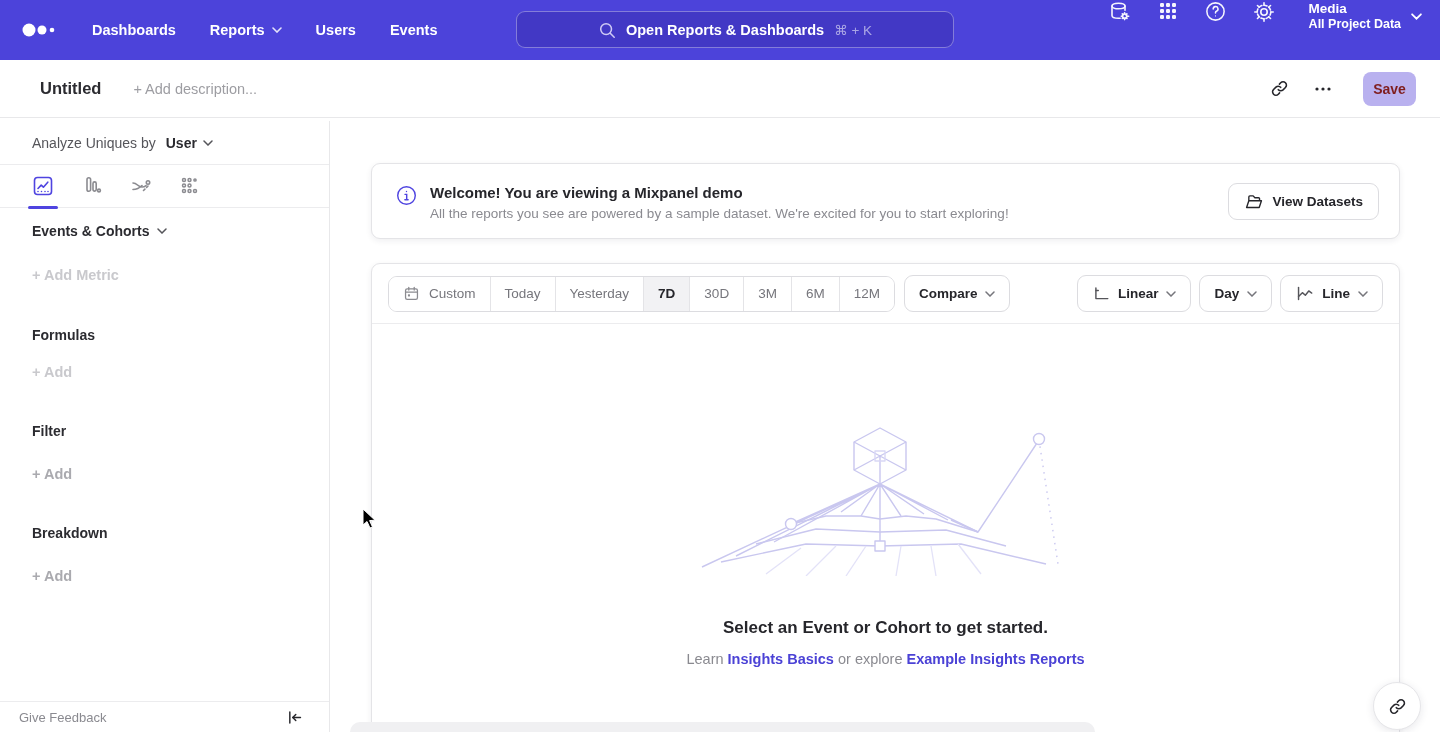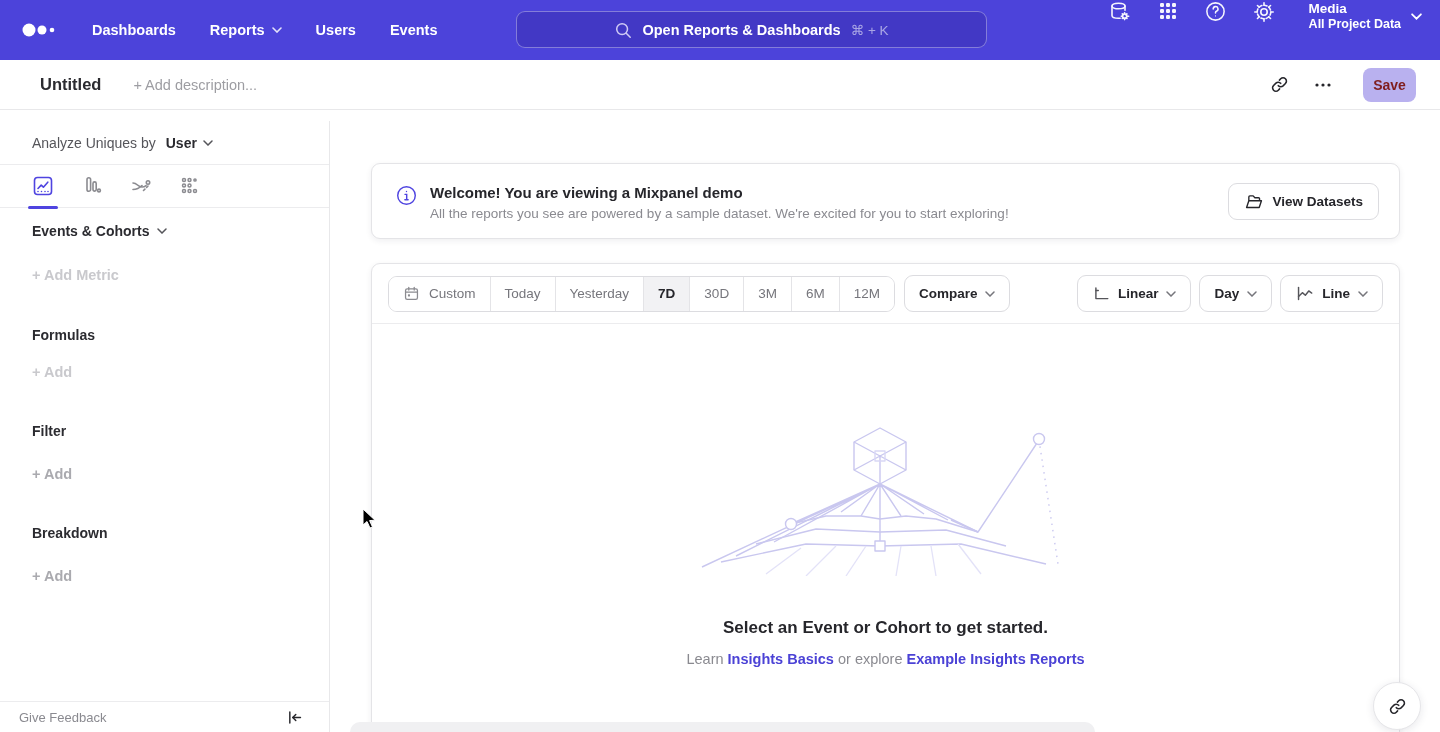--- a/index.html
+++ b/index.html
@@ -13,35 +13,35 @@
   
   .topnav {
     position:absolute; top:0; left:0; width:1440px; height:60px;
     background:#4c43da; display:flex; align-items:center; padding:0 20px 0 22px;
   }
   .logo { display:flex; align-items:center; gap:4px; margin-right:36px; }
   .nav-items { display:flex; align-items:center; gap:34px; }
   .nav-item { color:#fff; font-size:14.5px; font-weight:600; display:flex; align-items:center; gap:7px; cursor:pointer; }
   .nav-chev { opacity:.85; }
   .search-pill {
-    position:absolute; left:516px; top:11px; width:471px; height:37px;
+    position:absolute; left:516px; top:11px; width:438px; height:37px;
     background:#4238c5; border:1px solid rgba(255,255,255,.35); border-radius:9px;
     display:flex; align-items:center; justify-content:center; gap:10px; cursor:pointer;
   }
   .search-pill .label { color:#fff; font-size:14.5px; font-weight:600; }
   .search-pill .shortcut { color:rgba(255,255,255,.55); font-size:13.5px; font-weight:500; }
   .nav-right { position:absolute; right:18px; top:0; height:60px; display:flex; align-items:flex-start; gap:25px; }
   .nav-icon { color:#fff; opacity:.95; cursor:pointer; }
   .project { display:flex; align-items:center; gap:10px; cursor:pointer; margin-left:8px; }
   .project .name { color:#fff; font-size:13.5px; font-weight:700; line-height:17px; }
   .project .scope { color:#fff; font-size:12.5px; font-weight:600; line-height:15px; }
 
   
   .report-header {
-    position:absolute; top:60px; left:0; width:1440px; height:50px; background:#fff;
+    position:absolute; top:60px; left:0; width:1440px; height:58px; background:#fff;
     border-bottom:1px solid #e8e8ea; display:flex; align-items:center; padding:0 24px 0 40px;
   }
   .report-title { font-size:16.5px; font-weight:700; color:#2b2b30; }
   .report-desc { margin-left:32px; font-size:14.5px; color:#9d9da2; cursor:text; }
   .header-actions { margin-left:auto; display:flex; align-items:center; gap:8px; }
   .icon-btn { width:36px; height:36px; border-radius:8px; display:flex; align-items:center; justify-content:center; color:#2b2b30; cursor:pointer; }
   .save-btn {
     margin-left:14px; width:53px; height:34px; border:none; border-radius:8px;
     background:#b9b1ef; color:#7f1d1d; font-size:14px; font-weight:600;
     font-family:"Liberation Sans", sans-serif; cursor:default;

